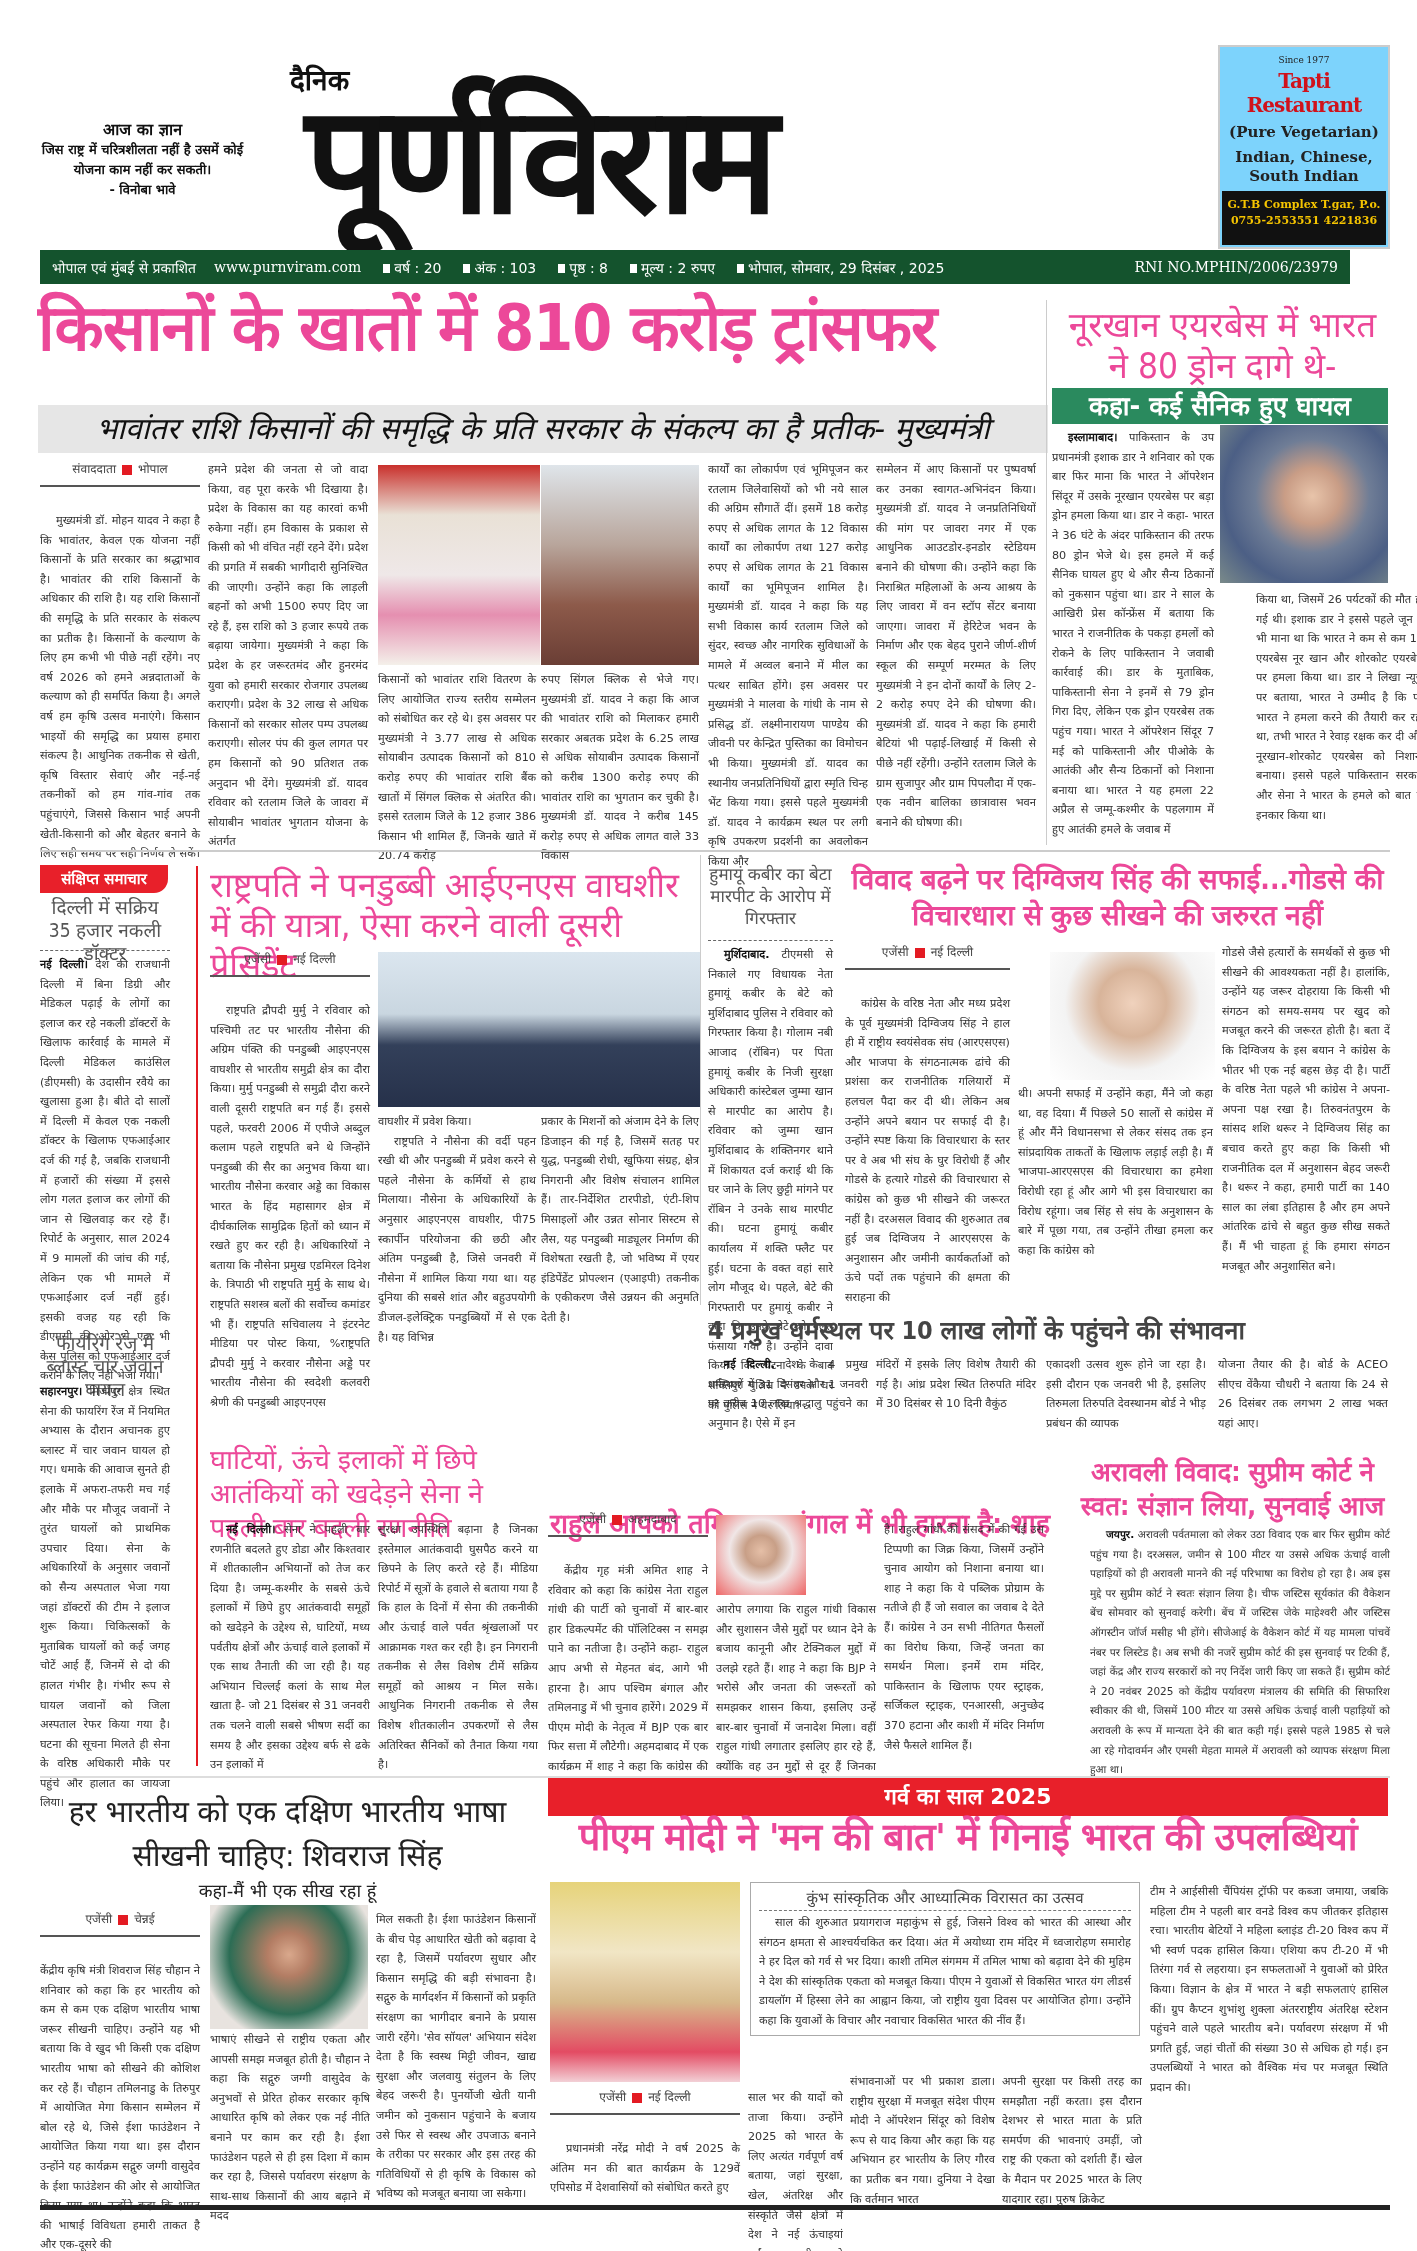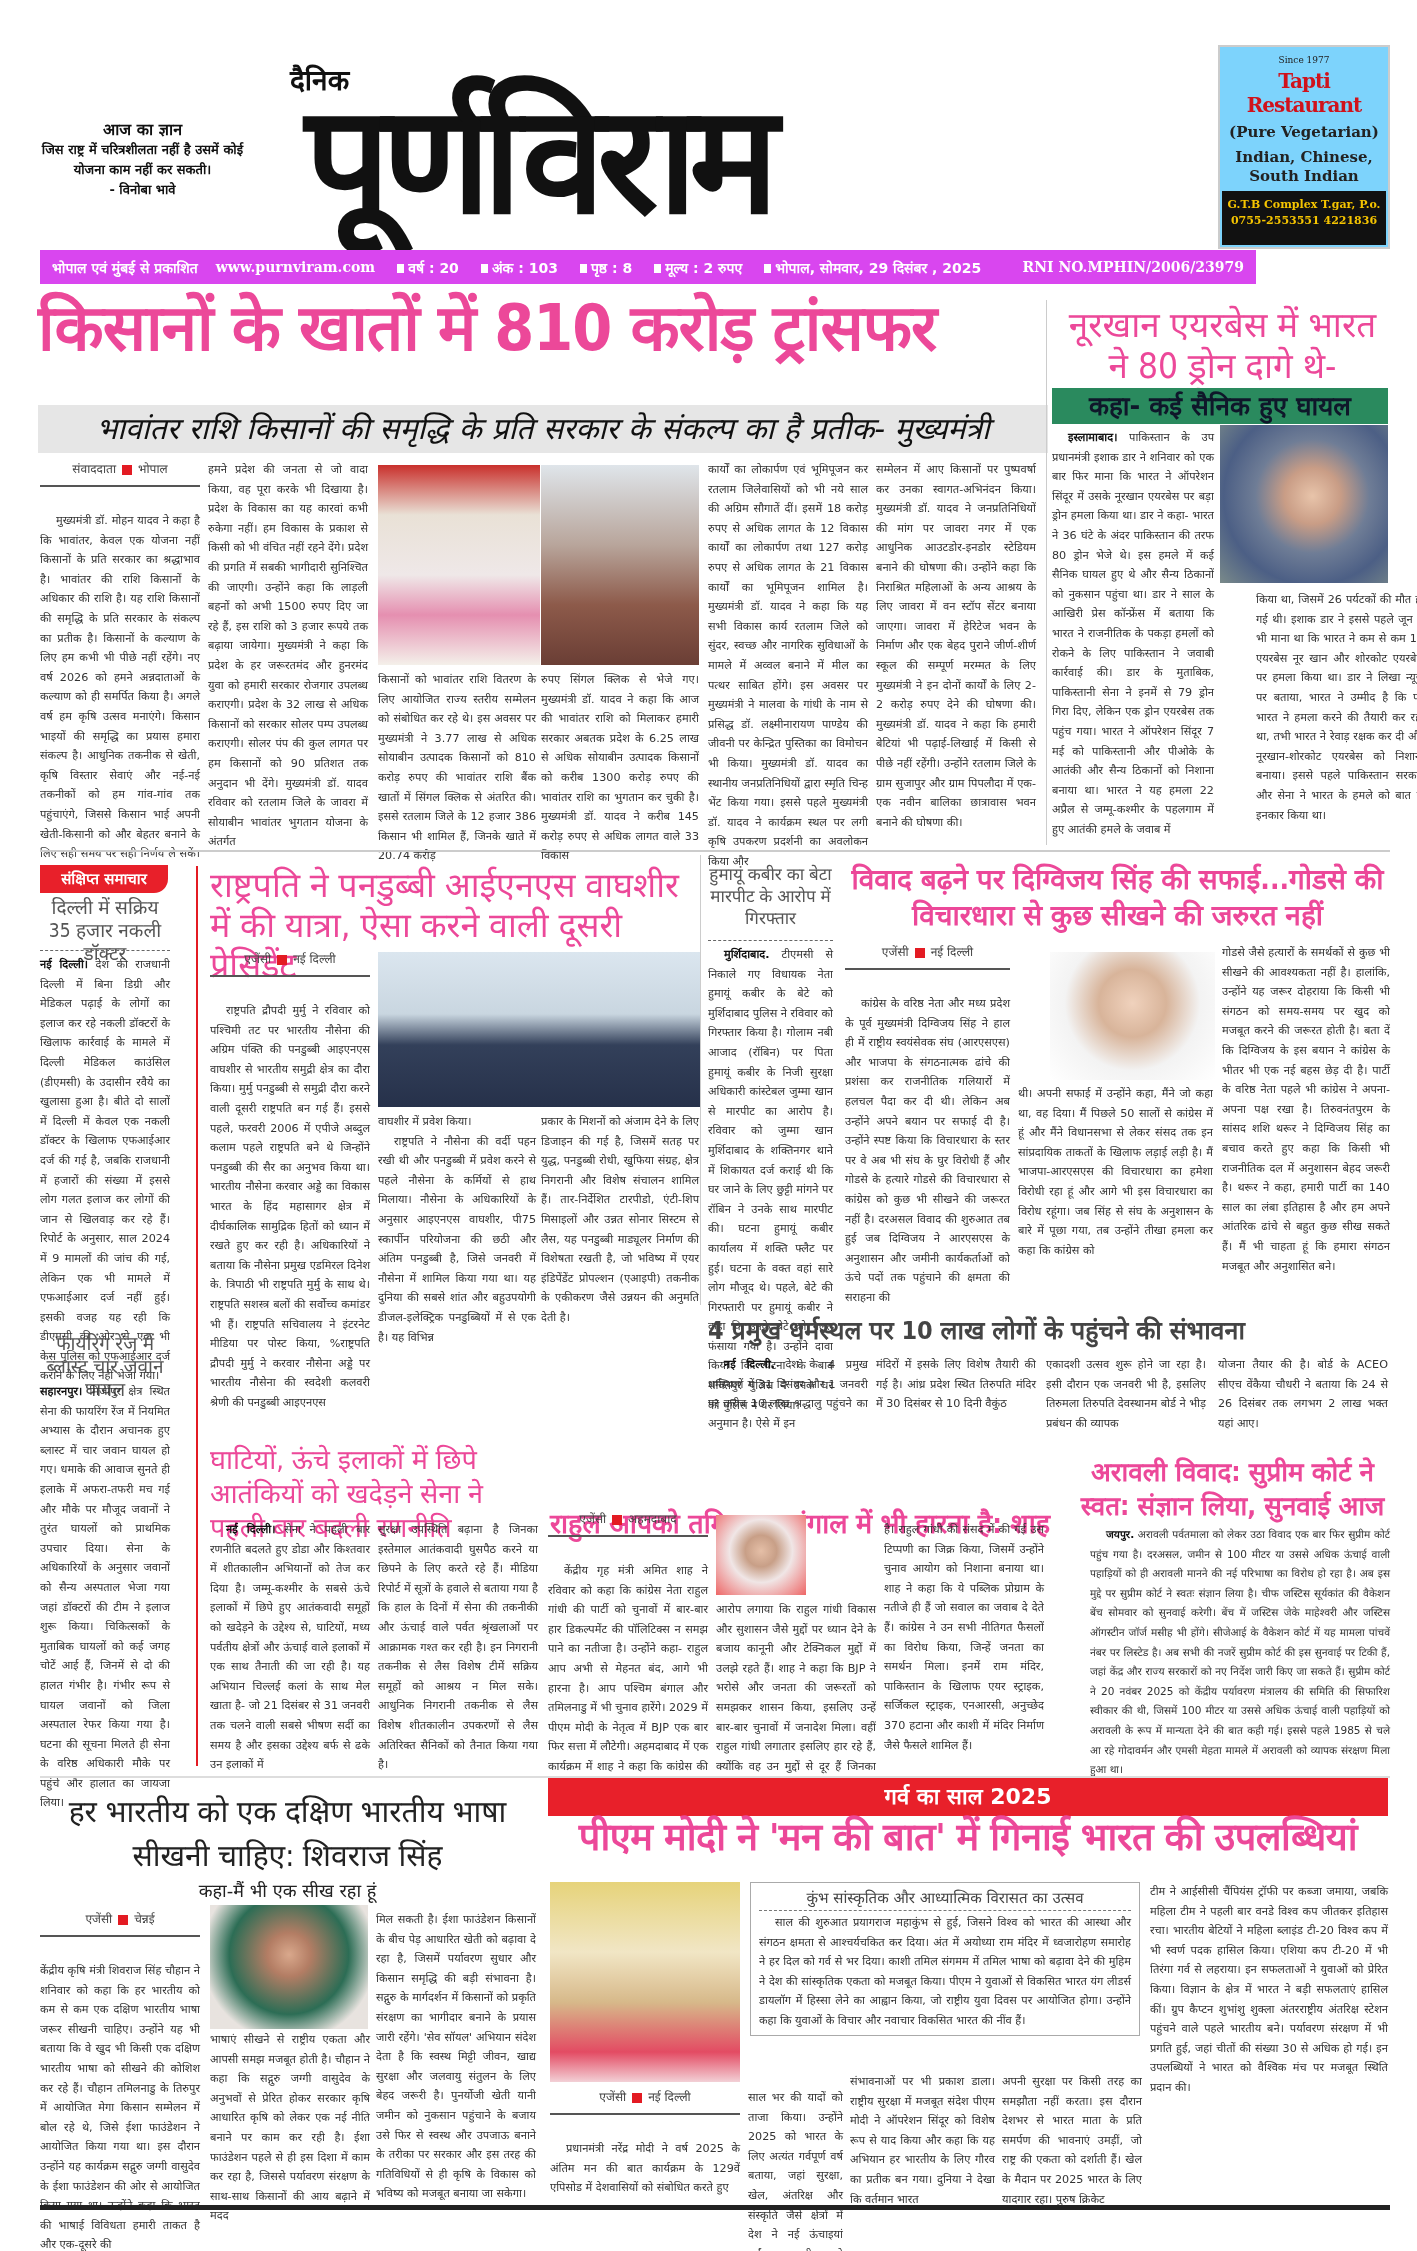--- a/index.html
+++ b/index.html
@@ -18,27 +18,27 @@
   .quote-box{left:40px;top:118px;width:205px;text-align:center;}
   .quote-title{font-size:16px;font-weight:bold;color:#111;}
   .quote-text{font-size:13px;font-weight:bold;color:#111;line-height:20px;}
   .brand-small{left:290px;top:60px;font-size:28px;font-weight:bold;color:#111;}
   .brand-big{left:305px;top:85px;font-size:150px;font-weight:bold;color:#111;letter-spacing:-8px;line-height:150px;}
   .ad{left:1218px;top:45px;width:168px;height:200px;border:2px solid #ccc;background:#7dd3fc;text-align:center;font-family:"DejaVu Serif","Liberation Serif",serif;}
   .ad-since{font-size:9px;color:#222;margin-top:8px;}
   .ad-name{font-size:20px;color:#d0121b;font-weight:bold;margin-top:4px;letter-spacing:-1px;}
   .ad-line{font-size:15px;font-weight:bold;color:#222;margin-top:6px;line-height:19px;}
   .ad-foot{position:absolute;left:2px;right:2px;bottom:2px;height:48px;background:#111;color:#f5c400;font-size:11px;font-weight:bold;line-height:16px;padding-top:6px;}
-  .redbar{left:40px;top:250px;width:1216px;height:34px;background:#d946ef;color:#fff;font-weight:bold;font-size:14px;display:flex;align-items:center;gap:18px;padding:0 12px;box-sizing:border-box;white-space:nowrap;}
+  .redbar{left:40px;top:250px;width:1310px;height:34px;background:#14532d;color:#fff;font-weight:normal;font-size:14px;display:flex;align-items:center;gap:18px;padding:0 12px;box-sizing:border-box;white-space:nowrap;}
   .redbar .dot{display:inline-block;width:7px;height:9px;background:#fff;margin:0 4px;}
   
   .lead-hd{left:38px;top:295px;width:1010px;font-size:64px;}
   .lead-sub{left:38px;top:405px;width:1010px;height:48px;background:#e6e6e6;font-size:30px;font-style:italic;text-align:center;line-height:48px;color:#111;}
   .right-hd{left:1055px;top:305px;width:335px;font-size:35px;font-weight:normal;letter-spacing:0;text-align:center;line-height:41px;}
-  .green-band{left:1052px;top:388px;width:336px;height:36px;background:#2a8a5e;color:#0f172a;font-size:26px;font-weight:bold;text-align:center;line-height:36px;}
+  .green-band{left:1052px;top:388px;width:336px;height:36px;background:#2a8a5e;color:#ffffff;font-size:26px;font-weight:bold;text-align:center;line-height:36px;}
   .tag-box{background:#e8202a;color:#fff;font-weight:bold;text-align:center;border-radius:0 0 14px 0;}
   .red-banner{background:#e8202a;color:#fff;font-weight:bold;text-align:center;}
 </style>
 </head>
 <body>
 
 <div class="abs quote-box">
   <div class="quote-title">आज का ज्ञान</div>
   <div class="quote-text">जिस राष्ट्र में चरित्रशीलता नहीं है उसमें कोई योजना काम नहीं कर सकती।</div>
   <div class="quote-text">- विनोबा भावे</div>

